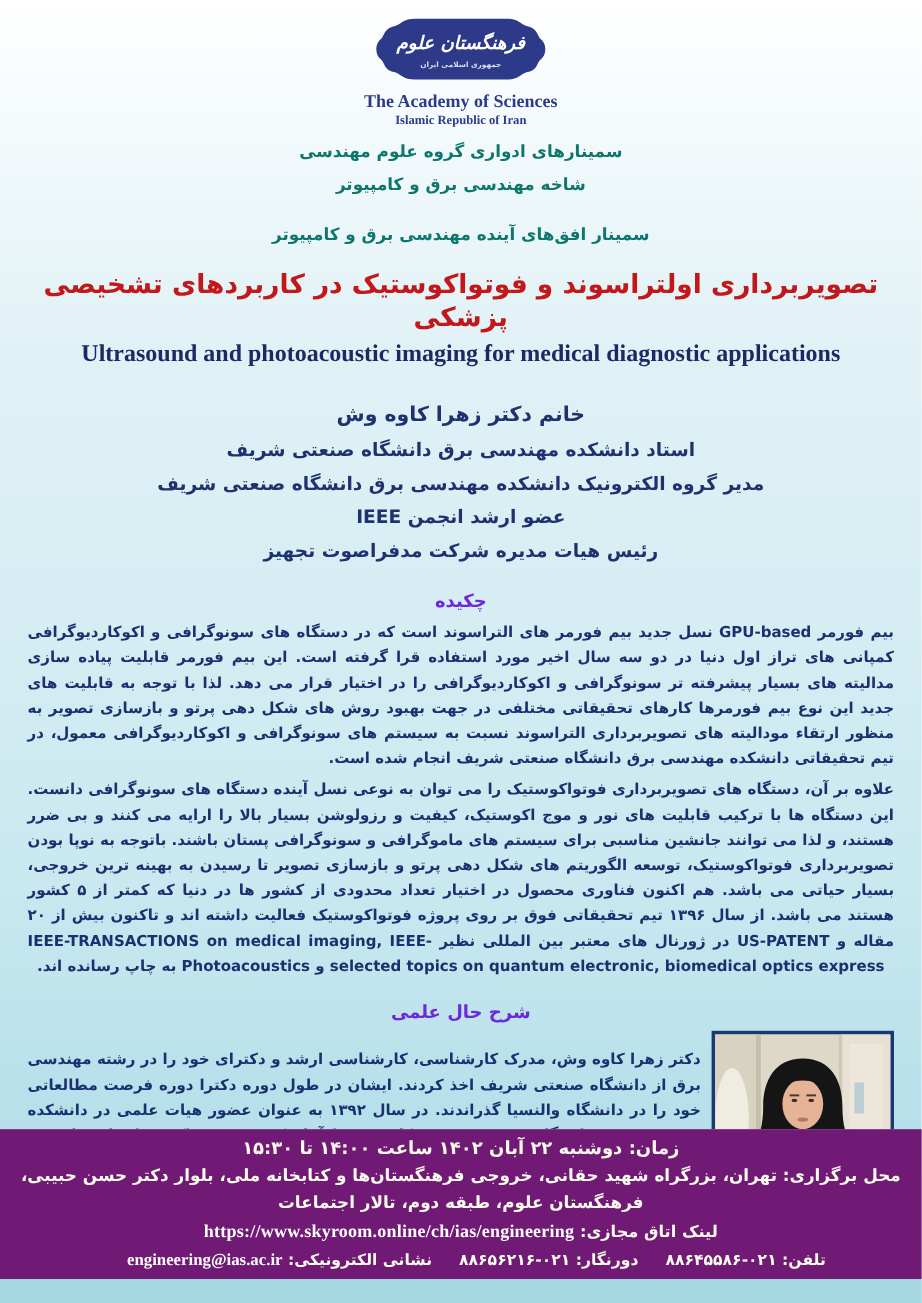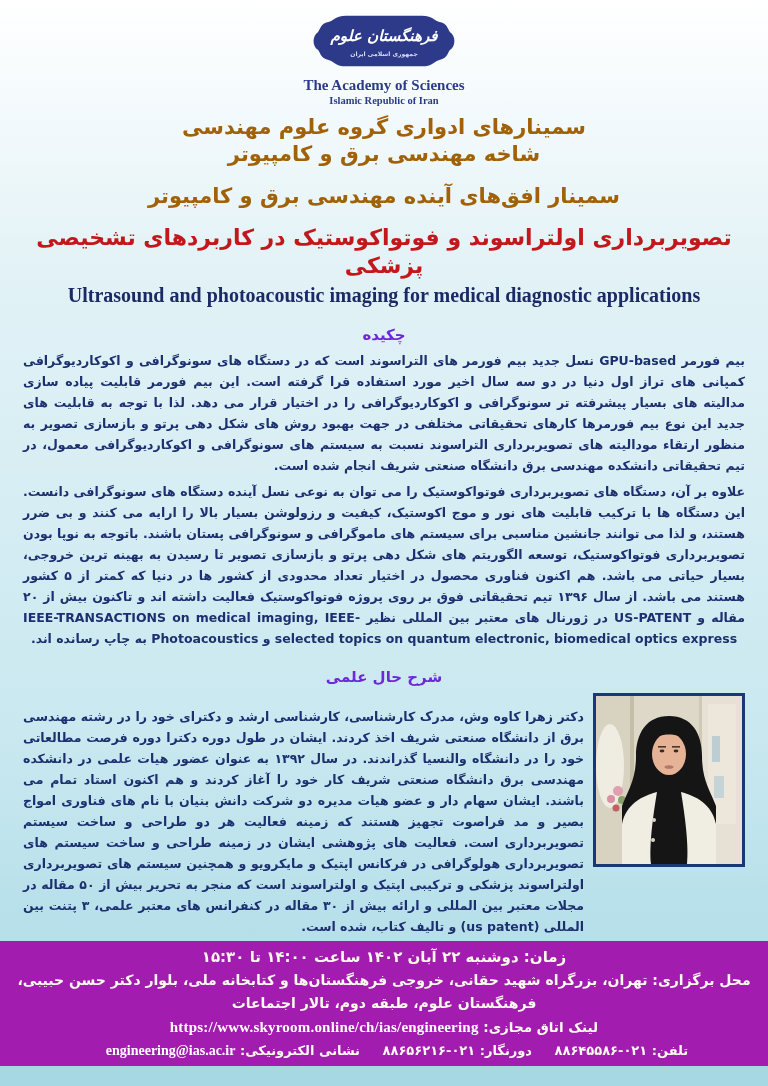--- a/index.html
+++ b/index.html
@@ -7,21 +7,21 @@
     width:768px;height:1086px;position:relative;overflow:hidden;
     font-family:"DejaVu Sans","Liberation Sans",sans-serif;
     background:linear-gradient(180deg,#ffffff 0%,#f6fbfd 8%,#e2f2f6 25%,#d5edf3 48%,#c9e8f0 68%,#b7e0ea 85%,#a9dbe7 100%);
   }
   .content{position:absolute;top:0;left:0;right:0;bottom:145px;overflow:hidden;}
   .center{text-align:center;}
   
   .emblem-wrap{padding-top:12px;}
   .academy-en{font-family:"Liberation Serif",serif;font-weight:bold;color:#2c3a8a;font-size:15px;line-height:17px;margin-top:3px;}
   .country-en{font-family:"Liberation Serif",serif;font-weight:bold;color:#2c3a8a;font-size:10.5px;line-height:13px;}
-  .series{color:#a16207;font-weight:bold;font-size:21px;line-height:27px;text-align:center;}
+  .series{color:#0f766e;font-weight:bold;font-size:14px;line-height:27px;text-align:center;}
   .series.first{margin-top:7px;}
   .series.gap{margin-top:15px;}
   
   .title-fa{color:#c2181c;font-weight:bold;font-size:22px;line-height:28px;margin-top:14px;}
   .title-en{font-family:"Liberation Serif",serif;color:#1b2a64;font-weight:bold;font-size:20px;line-height:24px;margin-top:3px;}
   
   .speaker{margin-top:24px;color:#1e3270;font-weight:bold;}
   .speaker-name{font-size:17px;line-height:30px;}
   .speaker-role{font-size:15.5px;line-height:28px;}
   
@@ -29,21 +29,21 @@
   
   .para{direction:rtl;text-align:justify;color:#1c3070;font-weight:bold;
         font-size:12.5px;line-height:21px;width:722px;margin:5px auto 0;}
   .para.p2{text-align-last:center;}
   
   .bio-row{display:flex;direction:rtl;width:722px;margin:6px auto 0;gap:9px;align-items:flex-start;}
   .photo-frame{flex:0 0 auto;width:146px;height:168px;border:3px solid #173a75;background:#e2ddcf;}
   .bio-text{flex:1 1 auto;direction:rtl;text-align:justify;color:#1c3070;font-weight:bold;
             font-size:12.5px;line-height:21px;}
   
-  .footer-band{position:absolute;left:0;right:0;bottom:20px;height:125px;background:#a21caf;
+  .footer-band{position:absolute;left:0;right:0;bottom:20px;height:125px;background:#701a75;
                color:#fbfbee;font-weight:bold;text-align:center;}
   .f-line{direction:rtl;padding:0 14px;}
   .f-time{font-size:15px;line-height:24px;margin-top:4px;color:#f8f8e8;}
   .f-loc{font-size:14px;line-height:23px;}
   .f-link{font-size:13.5px;line-height:24px;}
   .f-url{font-family:"Liberation Serif",serif;font-size:15px;letter-spacing:.2px;color:#ffffff;text-decoration:none;}
   .f-contacts{font-size:13px;line-height:23px;padding-left:40px;}
   .f-seg{margin:0 9px;white-space:nowrap;}
   .ltr{direction:ltr;unicode-bidi:isolate;}
   .f-email{font-family:"Liberation Serif",serif;font-size:14px;color:#ffffff;text-decoration:none;}
@@ -67,20 +67,27 @@
     <div class="country-en">Islamic Republic of Iran</div>
   </div>
 
   <div class="center series first" dir="rtl">سمینارهای ادواری گروه علوم مهندسی</div>
   <div class="center series" dir="rtl">شاخه مهندسی برق و کامپیوتر</div>
   <div class="center series gap" dir="rtl">سمینار افق‌های آینده مهندسی برق و کامپیوتر</div>
 
   <div class="center title-fa" dir="rtl">تصویربرداری اولتراسوند و فوتواکوستیک در کاربردهای تشخیصی پزشکی</div>
   <div class="center title-en">Ultrasound and photoacoustic imaging for medical diagnostic applications</div>
 
+  <div class="center speaker">
+    <div class="speaker-name" dir="rtl">خانم دکتر زهرا کاوه وش</div>
+    <div class="speaker-role" dir="rtl">استاد دانشکده مهندسی برق دانشگاه صنعتی شریف</div>
+    <div class="speaker-role" dir="rtl">مدیر گروه الکترونیک دانشکده مهندسی برق دانشگاه صنعتی شریف</div>
+    <div class="speaker-role" dir="rtl">عضو ارشد انجمن IEEE</div>
+    <div class="speaker-role" dir="rtl">رئیس هیات مدیره شرکت مدفراصوت تجهیز</div>
+  </div>
 
   <div class="center sec-head" dir="rtl">چکیده</div>
   <p class="para">بیم فورمر GPU-based نسل جدید بیم فورمر های التراسوند است که در دستگاه های سونوگرافی و اکوکاردیوگرافی کمپانی های تراز اول دنیا در دو سه سال اخیر مورد استفاده قرا گرفته است. این بیم فورمر قابلیت پیاده سازی مدالیته های بسیار پیشرفته تر سونوگرافی و اکوکاردیوگرافی را در اختیار قرار می دهد. لذا با توجه به قابلیت های جدید این نوع بیم فورمرها کارهای تحقیقاتی مختلفی در جهت بهبود روش های شکل دهی پرتو و بازسازی تصویر به منظور ارتقاء مودالیته های تصویربرداری التراسوند نسبت به سیستم های سونوگرافی و اکوکاردیوگرافی معمول، در تیم تحقیقاتی دانشکده مهندسی برق دانشگاه صنعتی شریف انجام شده است.</p>
   <p class="para p2">علاوه بر آن، دستگاه های تصویربرداری فوتواکوستیک را می توان به نوعی نسل آینده دستگاه های سونوگرافی دانست. این دستگاه ها با ترکیب قابلیت های نور و موج اکوستیک، کیفیت و رزولوشن بسیار بالا را ارایه می کنند و بی ضرر هستند، و لذا می توانند جانشین مناسبی برای سیستم های ماموگرافی و سونوگرافی پستان باشند. باتوجه به نوپا بودن تصویربرداری فوتواکوستیک، توسعه الگوریتم های شکل دهی پرتو و بازسازی تصویر تا رسیدن به بهینه ترین خروجی، بسیار حیاتی می باشد. هم اکنون فناوری محصول در اختیار تعداد محدودی از کشور ها در دنیا که کمتر از ۵ کشور هستند می باشد. از سال ۱۳۹۶ تیم تحقیقاتی فوق بر روی پروژه فوتواکوستیک فعالیت داشته اند و تاکنون بیش از ۲۰ مقاله و US-PATENT در ژورنال های معتبر بین المللی نظیر IEEE-TRANSACTIONS on medical imaging, IEEE-selected topics on quantum electronic, biomedical optics express و Photoacoustics به چاپ رسانده اند.</p>
 
   <div class="center sec-head" dir="rtl">شرح حال علمی</div>
   <div class="bio-row">
     <div class="photo-frame">
       <svg width="146" height="168" viewBox="0 0 146 168">
         <rect x="0" y="0" width="146" height="168" fill="#ded8c8"></rect>

